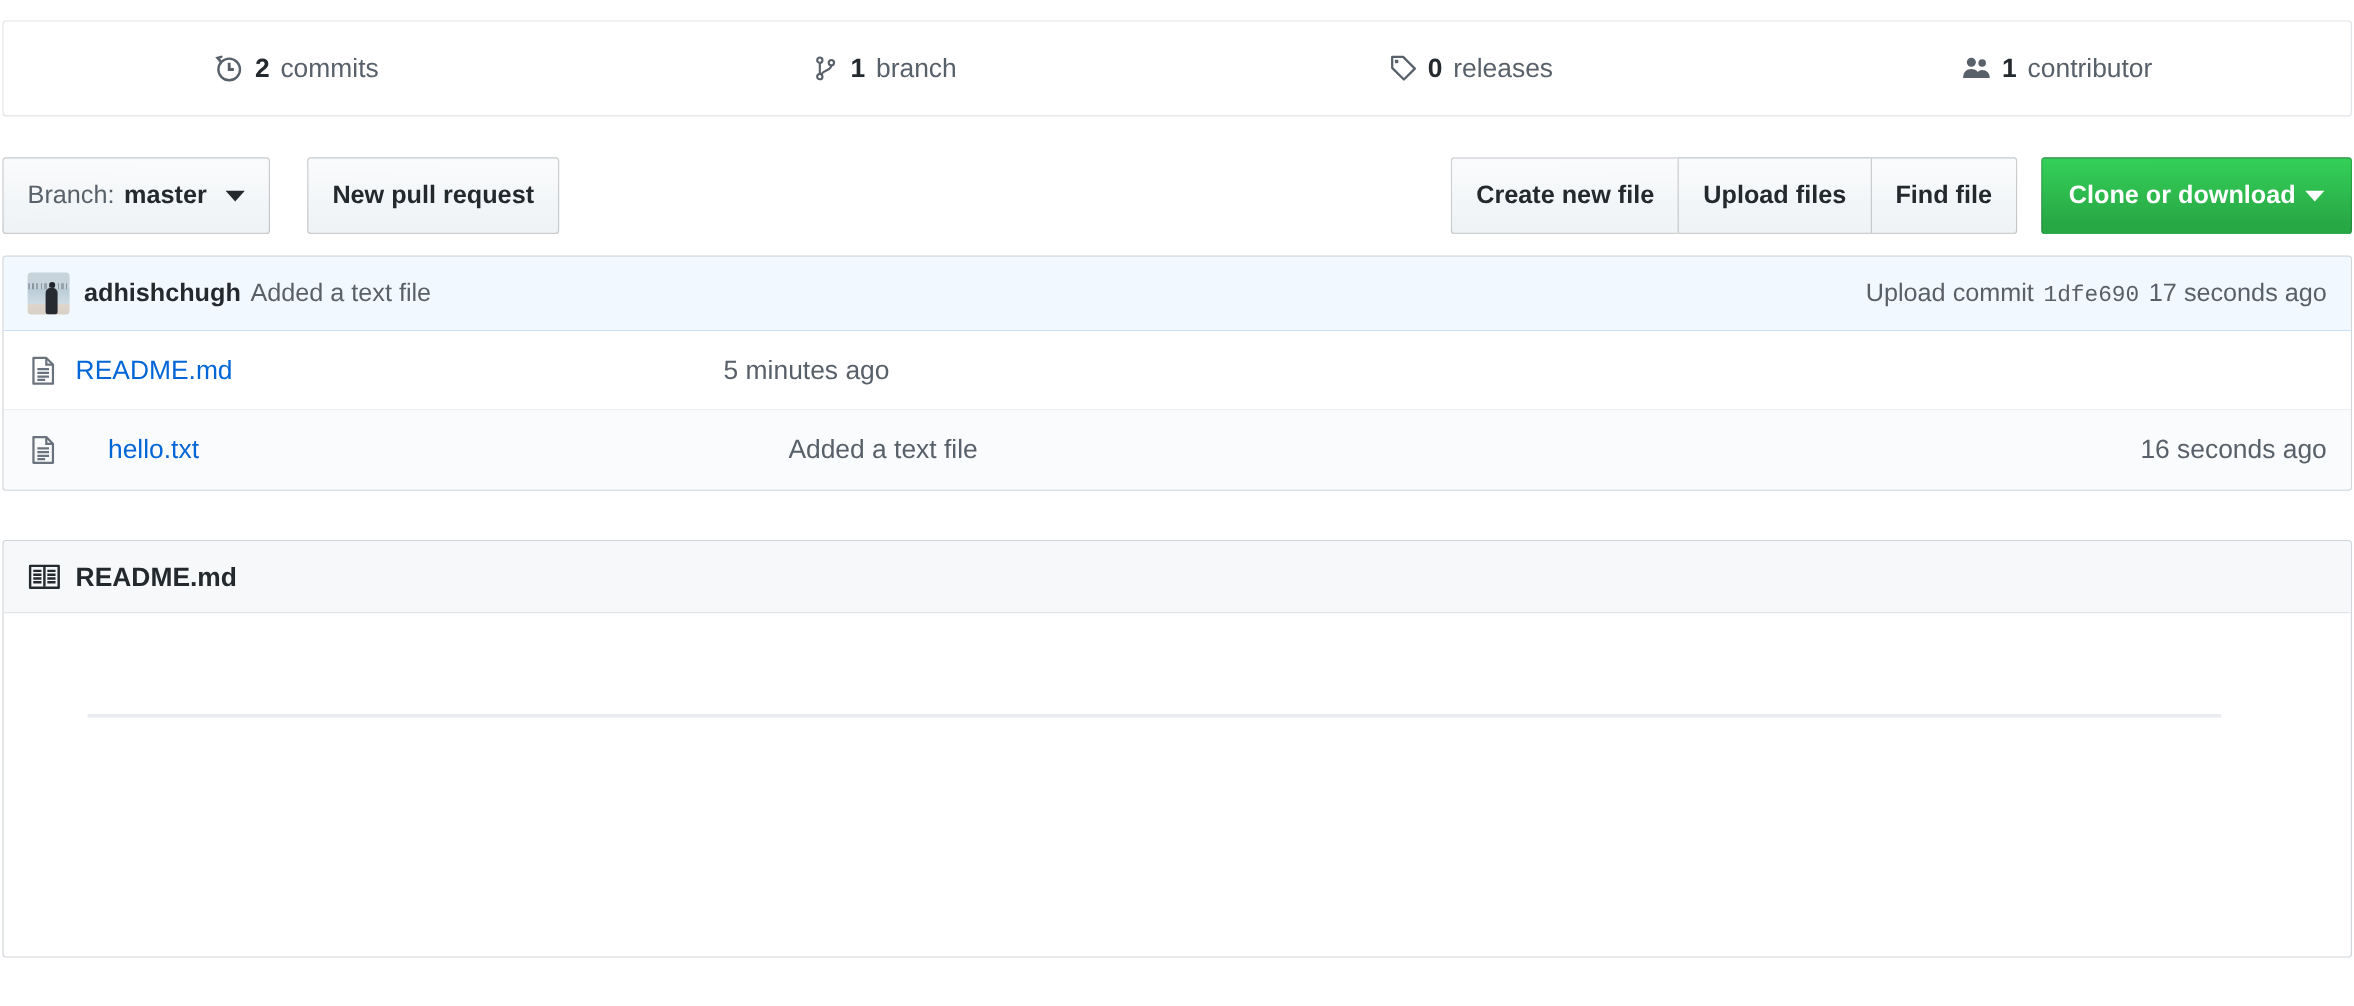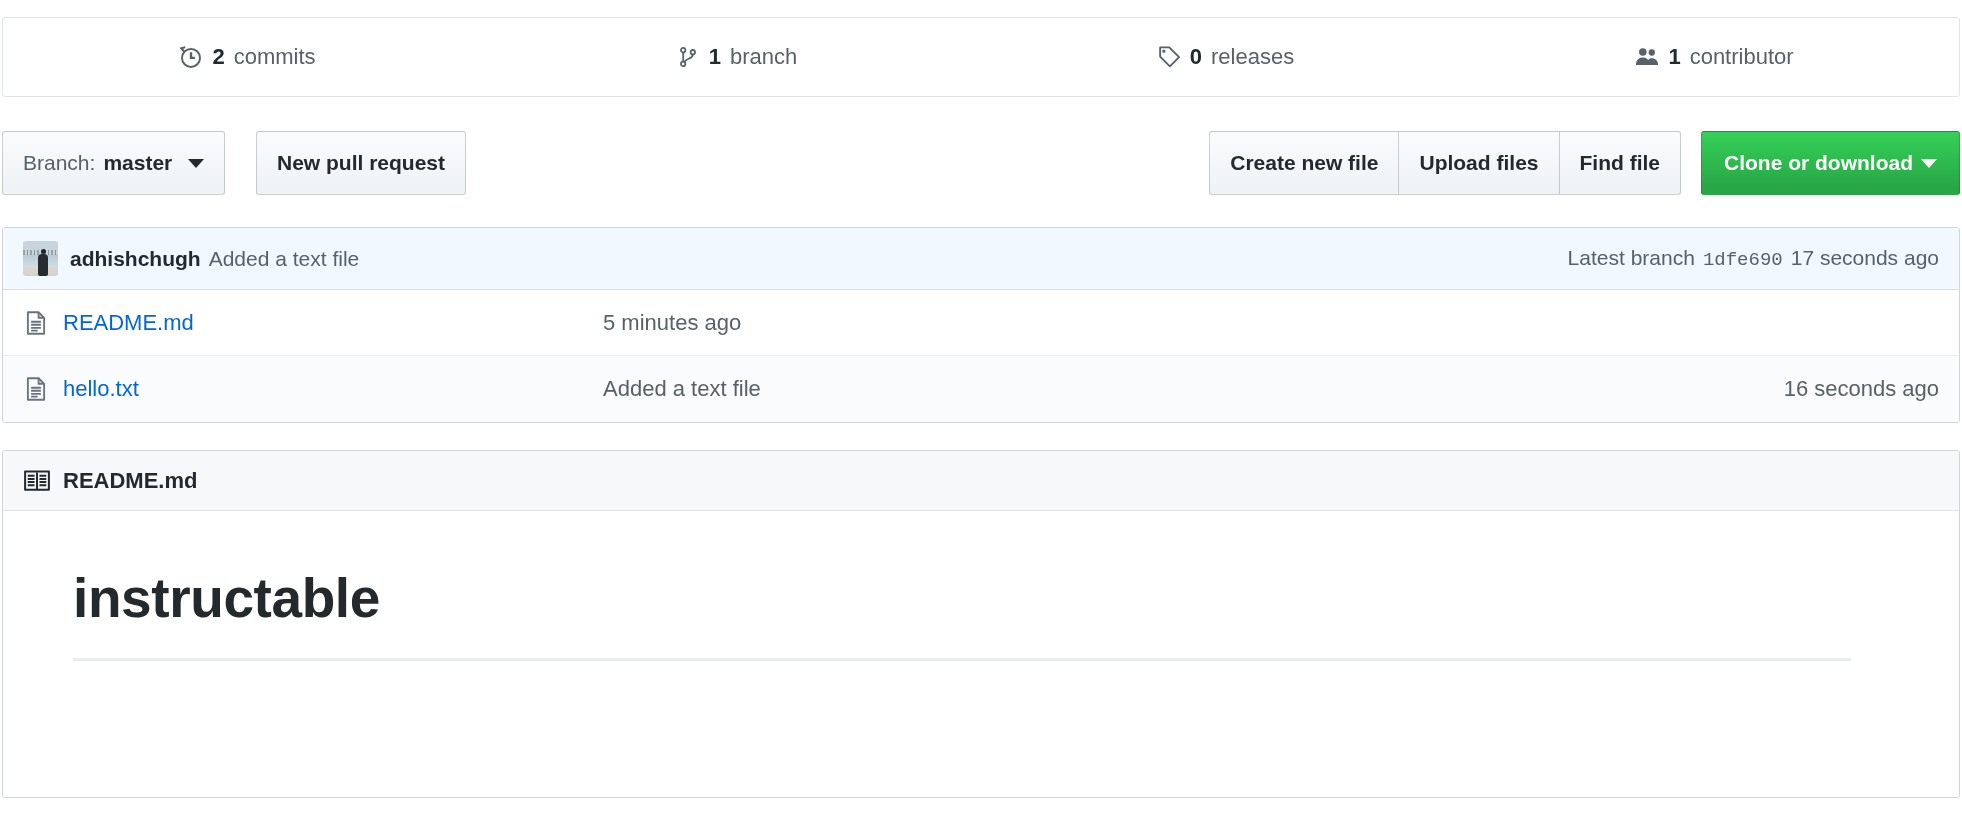--- a/index.html
+++ b/index.html
@@ -129,21 +129,21 @@
     color: #ffffff;
     background-image: linear-gradient(-180deg, #34d058 0%, #28a745 90%);
     background-color: #28a745;
     border: 1px solid rgba(27,31,35,0.2);
     padding: 16px 22px;
   }
 
   
   .file-box {
     position: absolute;
-    left: 2px; top: 227px;
+    left: 2px; top: 213px;
     width: 1958px;
     border: 1px solid #d1d5da;
     border-radius: 3px;
     overflow: hidden;
     background: #ffffff;
   }
   .commit-row {
     display: flex;
     align-items: center;
     height: 62px;
@@ -212,21 +212,21 @@
   }
 
   .file-row {
     display: flex;
     align-items: center;
     height: 66px;
     padding: 0 20px;
     border-bottom: 1px solid #eaecef;
     background: #ffffff;
   }
-  .file-row.alt { background: #fafbfc; }
+  .file-row.alt { background: #fafbfc; gap: 27px; }
   .file-row:last-child { border-bottom: none; }
   .file-icon {
     width: 26px; height: 26px;
     flex: none;
     margin-right: 14px;
     color: #6a737d;
     display: inline-flex;
     align-items: center;
   }
   .file-icon svg { display: block; }
@@ -394,21 +394,21 @@
   <div class="file-box">
 
     <div class="commit-row">
       <span class="avatar">
         <span class="sky-line"></span>
         <span class="person"></span>
       </span>
       <span class="commit-author">adhishchugh</span>
       <span class="commit-msg">Added a text file</span>
       <span class="commit-meta">
-        <span>Latest branch</span>
+        <span>Upload commit</span>
         <span class="commit-sha">1dfe690</span>
         <span>17 seconds ago</span>
       </span>
     </div>
 
     <div class="file-row">
       <span class="file-icon">
         <svg width="26" height="26" viewBox="0 0 16 16" fill="none" stroke="currentColor" stroke-width="1.15">
           <path d="M3 1.4 L9.6 1.4 L13 4.8 L13 14.6 L3 14.6 Z" stroke-linejoin="round"></path>
           <path d="M9.6 1.4 L9.6 4.8 L13 4.8"></path>
@@ -440,18 +440,17 @@
         <svg width="28" height="28" viewBox="0 0 16 16" fill="none" stroke="currentColor" stroke-width="1.15">
           <rect x="1.2" y="2.6" width="13.6" height="10.4" stroke-linejoin="round"></rect>
           <path d="M8 3.1 L8 12.6"></path>
           <path d="M2.7 5.0 L6.6 5.0 M2.7 6.8 L6.6 6.8 M2.7 8.6 L6.6 8.6 M2.7 10.4 L6.6 10.4"></path>
           <path d="M9.4 5.0 L13.3 5.0 M9.4 6.8 L13.3 6.8 M9.4 8.6 L13.3 8.6 M9.4 10.4 L13.3 10.4"></path>
         </svg>
       </span>
       <span class="readme-title">README.md</span>
     </div>
     <div class="readme-body">
-      <h1 class="readme-h1">instructable</h1>
       <div class="readme-hr"></div>
     </div>
   </div>
 
 </div>
 
 </body></html>

